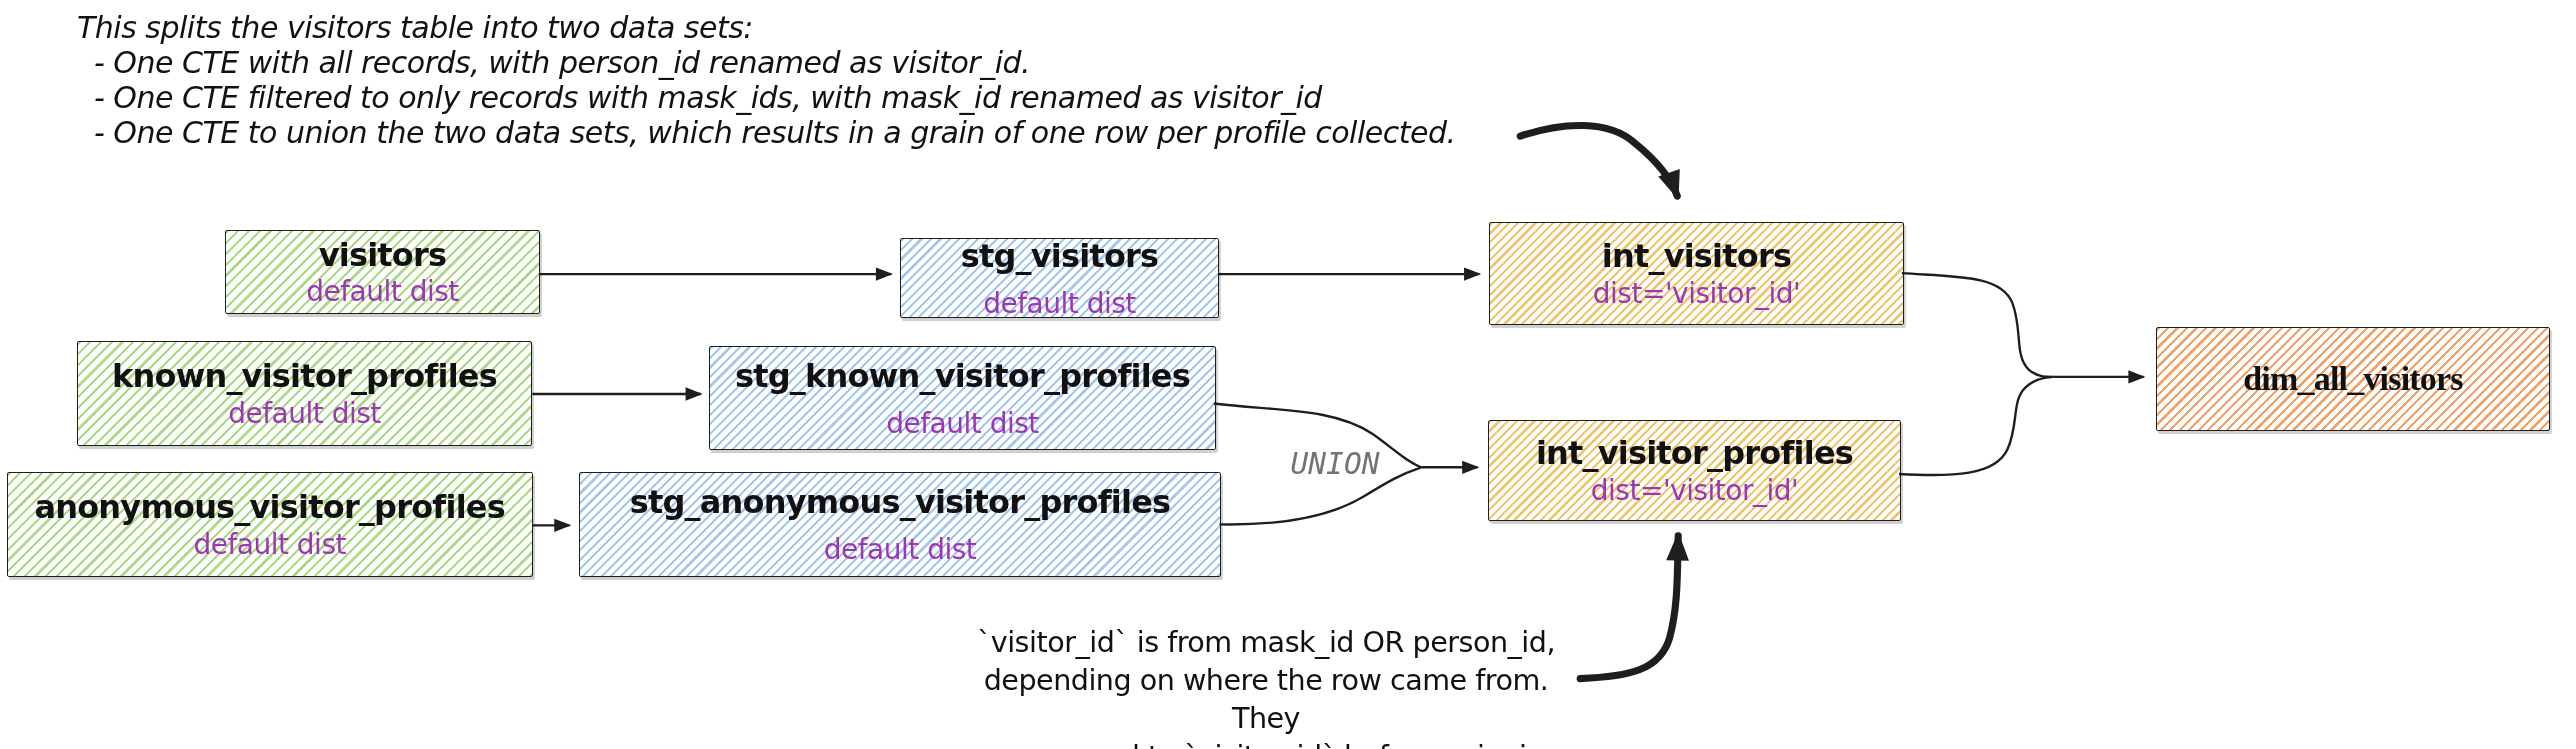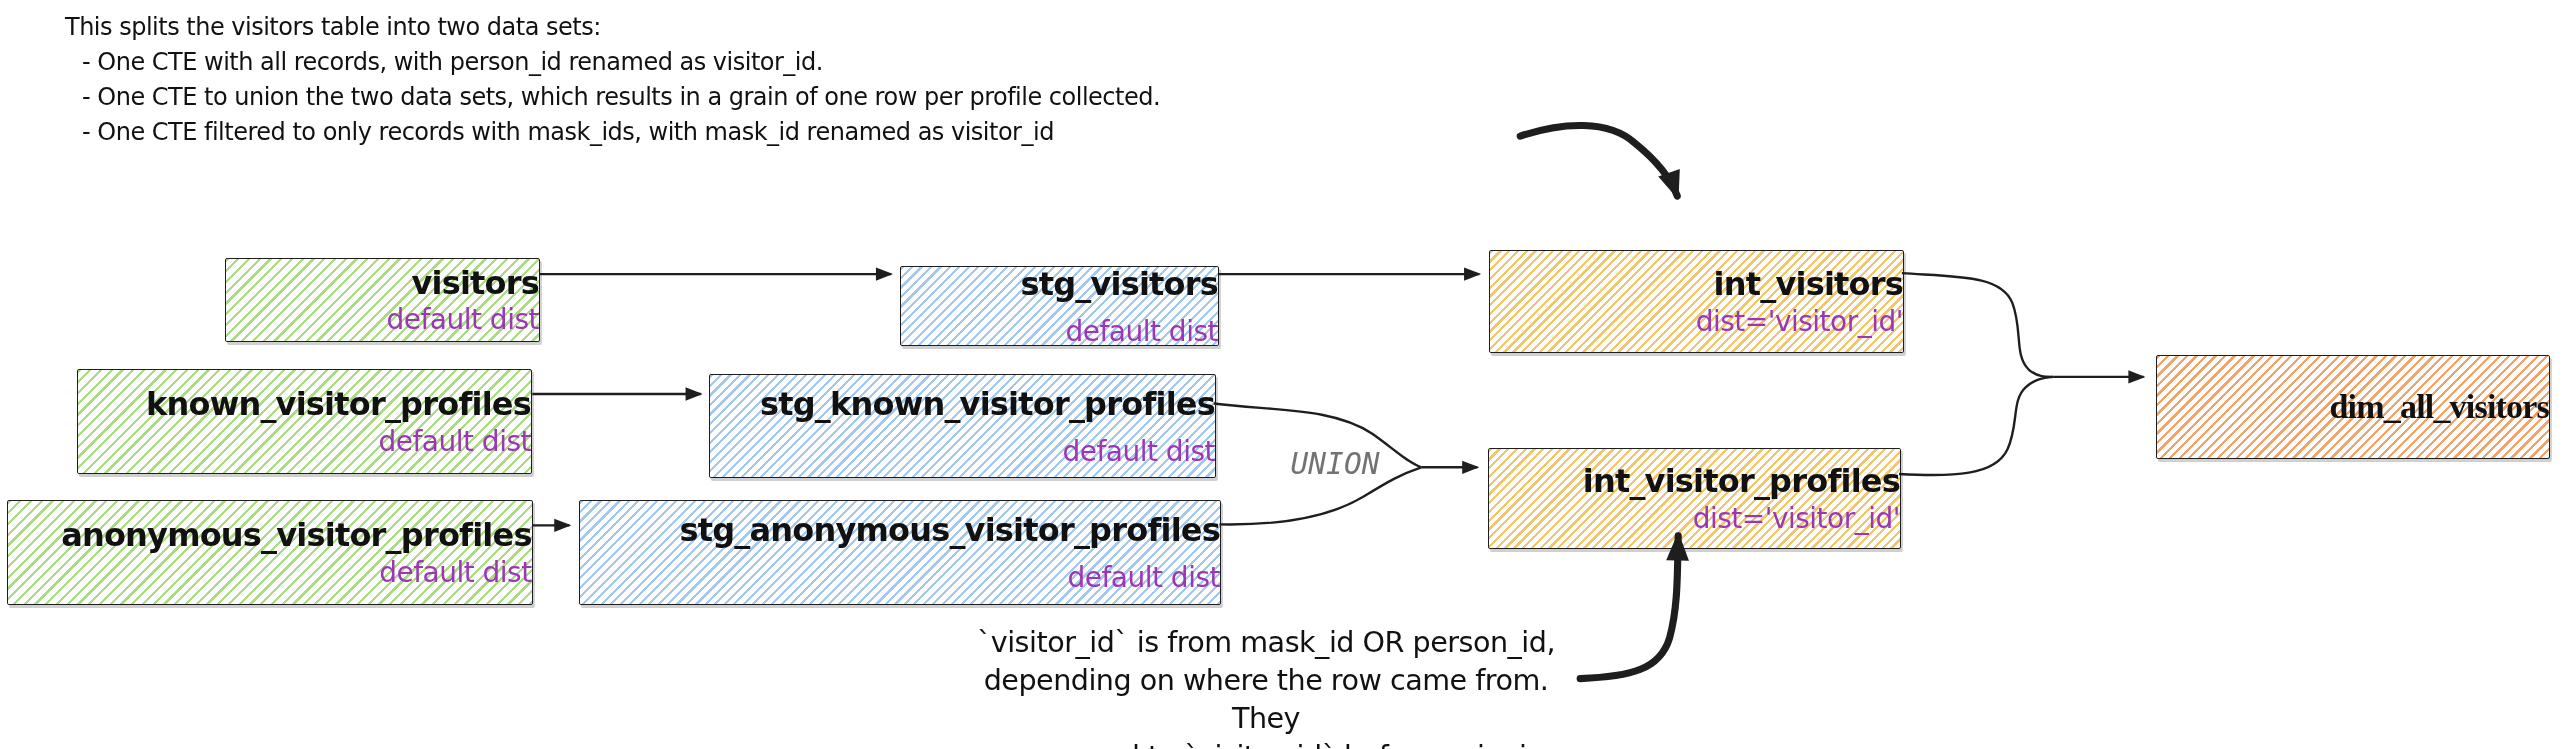--- a/index.html
+++ b/index.html
@@ -2,35 +2,34 @@
 <html style="font-size:15.2px"><head>
 <meta charset="utf-8">
 <style>
   html,body{margin:0;padding:0;background:#ffffff;}
   .canvas{
     position:relative;width:2576px;height:749px;background:#ffffff;overflow:hidden;
     font-family:"DejaVu Sans",sans-serif;color:#1e1e1e;
   }
   
   .note{position:absolute;z-index:1;color:#111;}
-  .top-note{left:4px;top:9.5px;font-size:24px;line-height:35px;letter-spacing:-0.5px;}
+  .top-note{left:16px;top:9.5px;font-size:30px;line-height:35px;letter-spacing:-0.5px;font-style:italic;}
   .top-note .heading{margin-left:61px;}
   .top-note .bullet{margin-left:78px;}
   .bottom-note{left:947px;top:623px;width:638px;text-align:center;font-size:28.6px;line-height:38px;letter-spacing:-0.5px;}
   
   .union-label{
     position:absolute;left:1278px;top:447px;width:114px;text-align:center;z-index:2;
     font-family:"DejaVu Sans Mono",monospace;font-style:italic;font-size:29.5px;color:#737373;
   }
   
   .node{
     position:absolute;z-index:2;border:1.9px solid #1e1e1e;border-radius:1.9px;
-    display:flex;flex-direction:column;align-items:flex-end;justify-content:center;gap:1.9px;
+    display:flex;flex-direction:column;align-items:center;justify-content:center;gap:1.9px;
     box-shadow:1.9px 2.9px 0 rgba(120,120,120,0.35);
-    margin-top:28px;
   }
   .node .title{font-size:32px;font-weight:bold;color:#111;letter-spacing:-0.8px;white-space:nowrap;}
   .node .subtitle{font-size:28px;color:#9c36b5;letter-spacing:-0.5px;white-space:nowrap;}
   .node .subtitle:empty{display:none;}
   .hatch-green {background:repeating-linear-gradient(135deg,#abdc85 0 2.2px,rgba(255,255,255,0) 2.2px 7.6px) #fff;}
   .hatch-blue  {background:repeating-linear-gradient(135deg,#a5c9ee 0 2.2px,rgba(255,255,255,0) 2.2px 6.7px) #fff;gap:12px;}
   .hatch-yellow{background:repeating-linear-gradient(135deg,#f0c76e 0 2.3px,rgba(255,255,255,0) 2.3px 6.2px) #fff;}
   .hatch-orange{background:repeating-linear-gradient(135deg,#f2a369 0 2.3px,rgba(255,255,255,0) 2.3px 6.7px) #fff;font-family:Liberation Serif, serif;}
   
   .n-visitors      {left:225px; top:230px; width:313px; height:82px;}
@@ -49,22 +48,22 @@
   .wire-thick{fill:none;stroke:#1e1e1e;stroke-width:7.5;stroke-linecap:round;}
 </style>
 </head>
 <body>
 
 <div class="canvas">
 
   <div class="note top-note">
     <div class="heading">This splits the visitors table into two data sets:</div>
     <div class="bullet">- One CTE with all records, with person_id renamed as visitor_id.</div>
+    <div class="bullet">- One CTE filtered to only records with mask_ids, with mask_id renamed as visitor_id</div>
     <div class="bullet">- One CTE to union the two data sets, which results in a grain of one row per profile collected.</div>
-    <div class="bullet">- One CTE filtered to only records with mask_ids, with mask_id renamed as visitor_id</div>
   </div>
 
   <div class="note bottom-note">
     <div>`visitor_id` is from mask_id OR person_id,</div>
     <div>depending on where the row came from. They</div>
     <div>are renamed to `visitor_id` before unioning.</div>
   </div>
 
   <div class="union-label">UNION</div>
 

